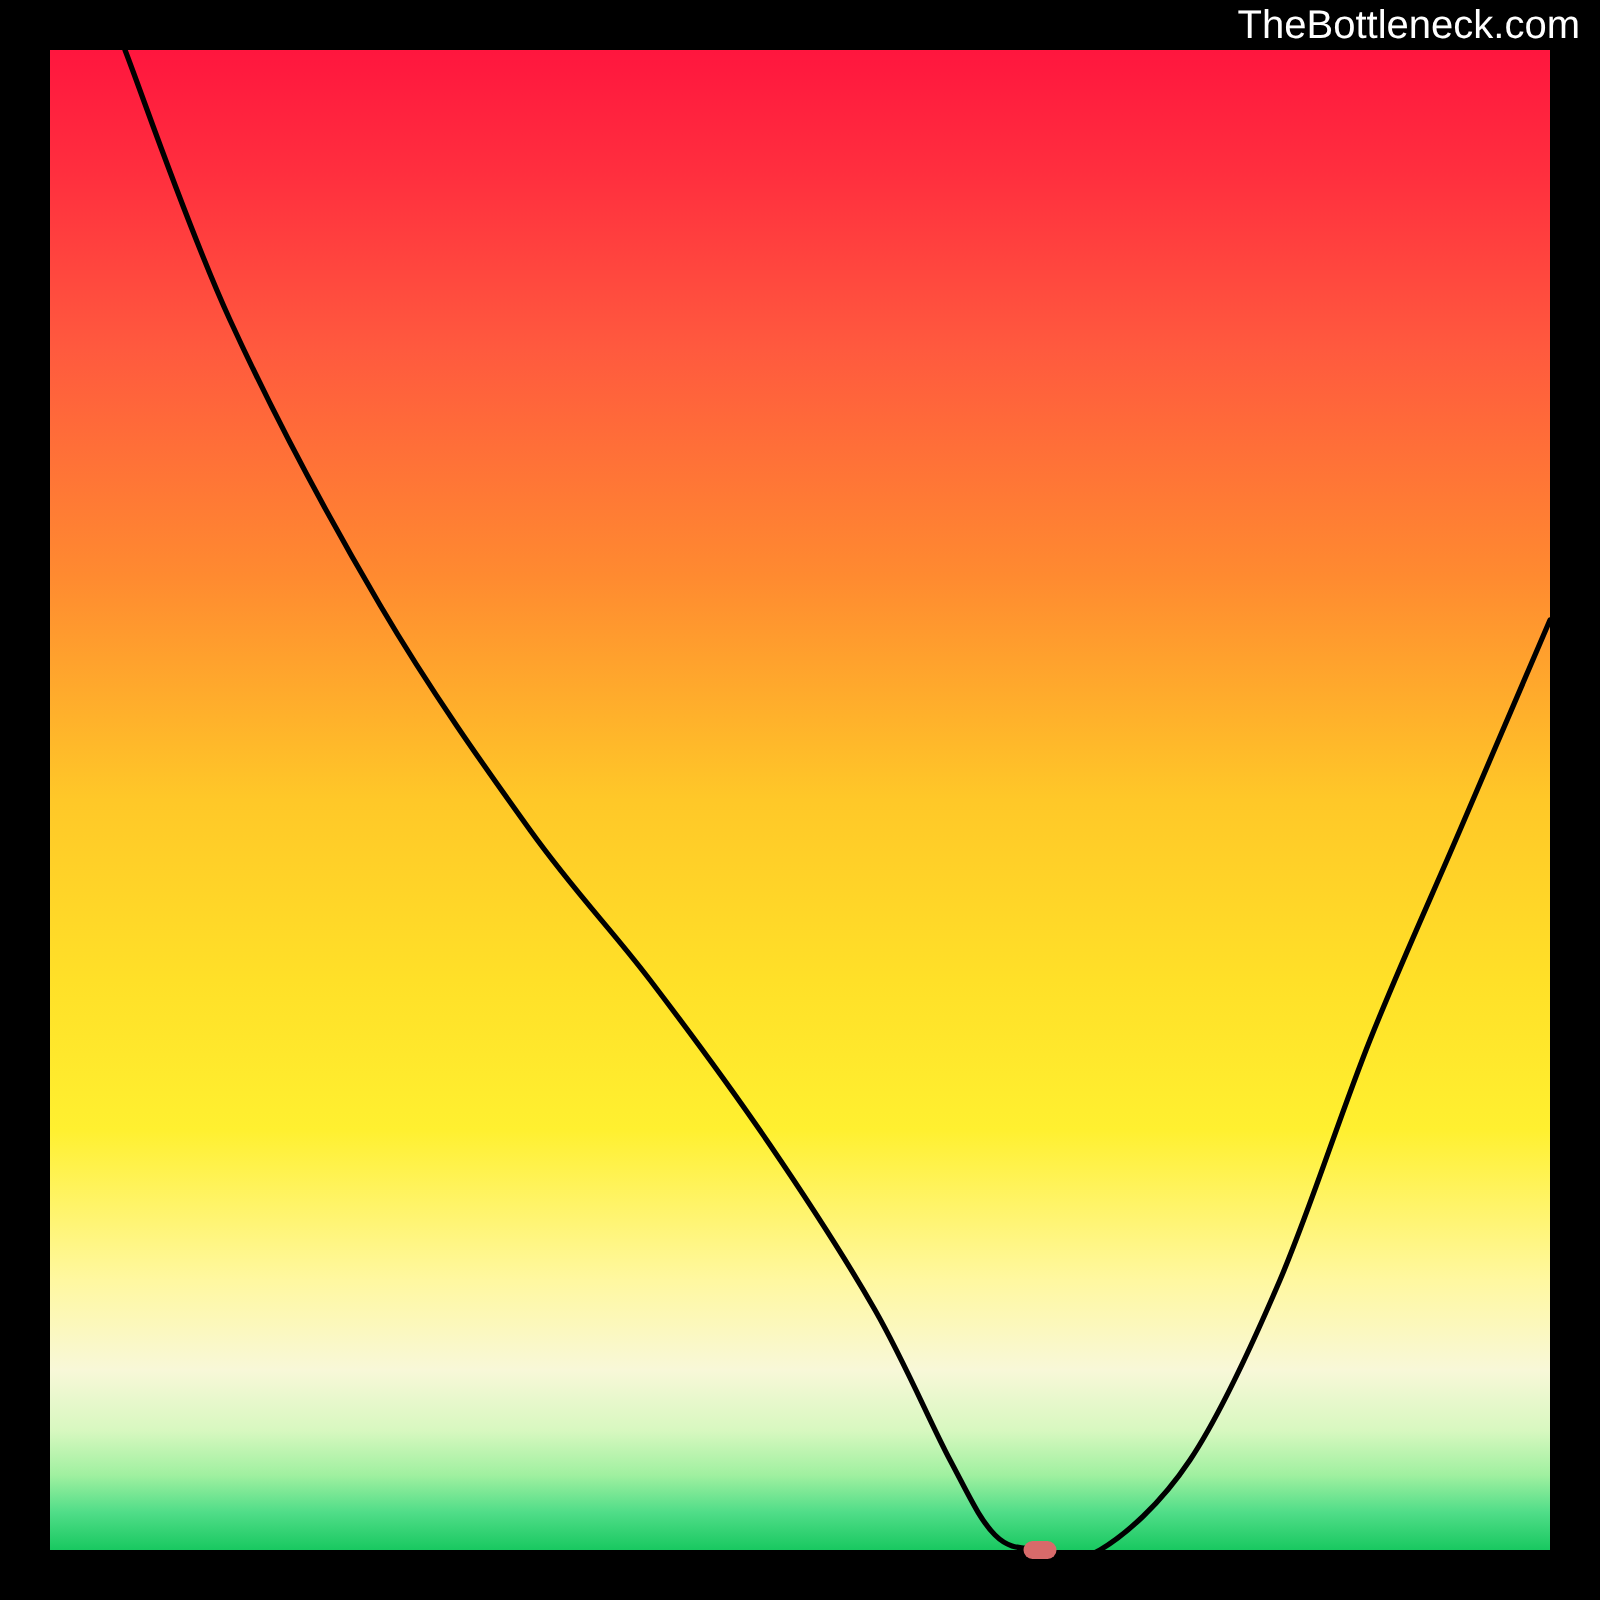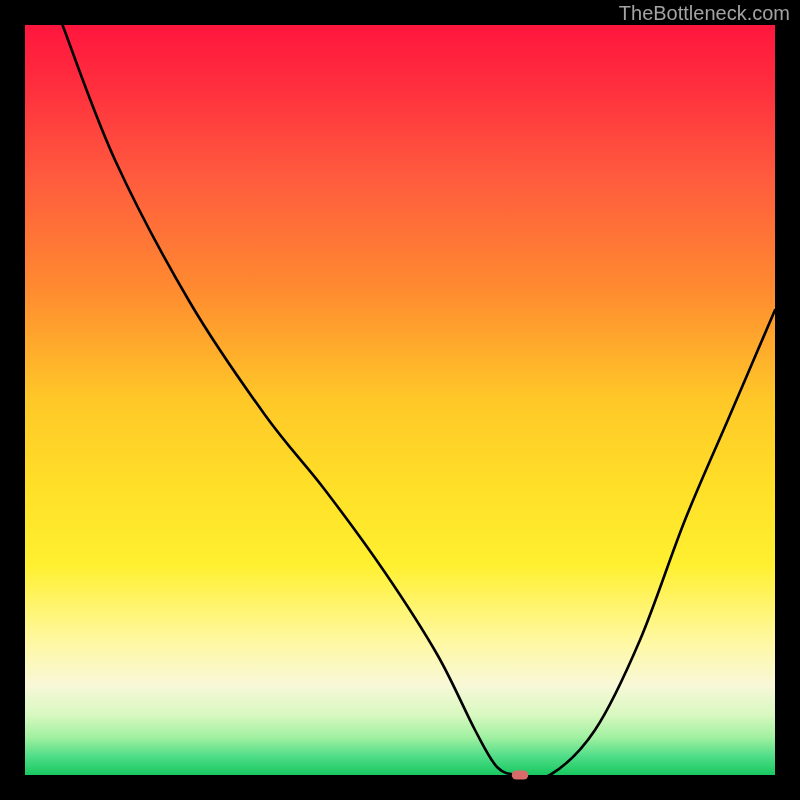--- a/index.html
+++ b/index.html
@@ -8,21 +8,21 @@
     width: 800px;
     height: 800px;
     background: #000;
     position: relative;
     font-family: Arial, Helvetica, sans-serif;
   }
   .watermark {
     position: absolute;
     top: 2px;
     right: 10px;
-    color: #a3a3a3;
+    color: #ffffff;
     font-size: 20px;
     font-weight: 500;
     z-index: 10;
   }
   .plot-area {
     position: absolute;
     left: 25px;
     top: 25px;
     width: 750px;
     height: 750px;

